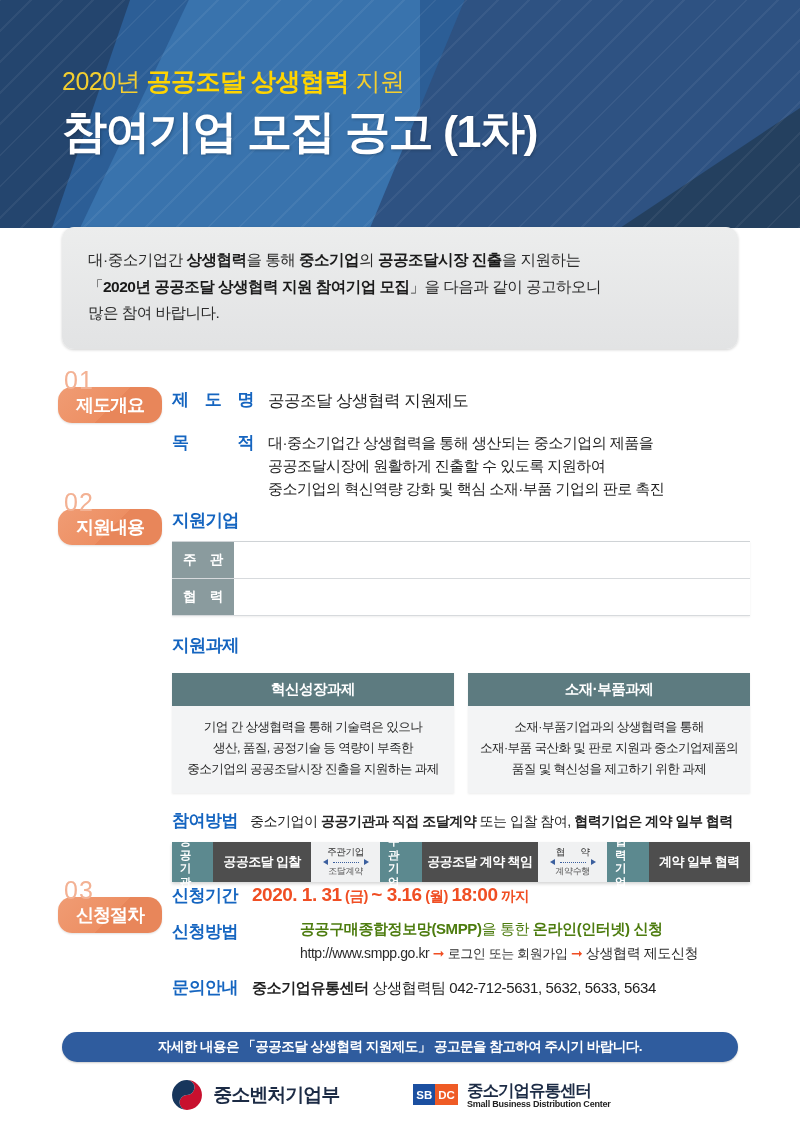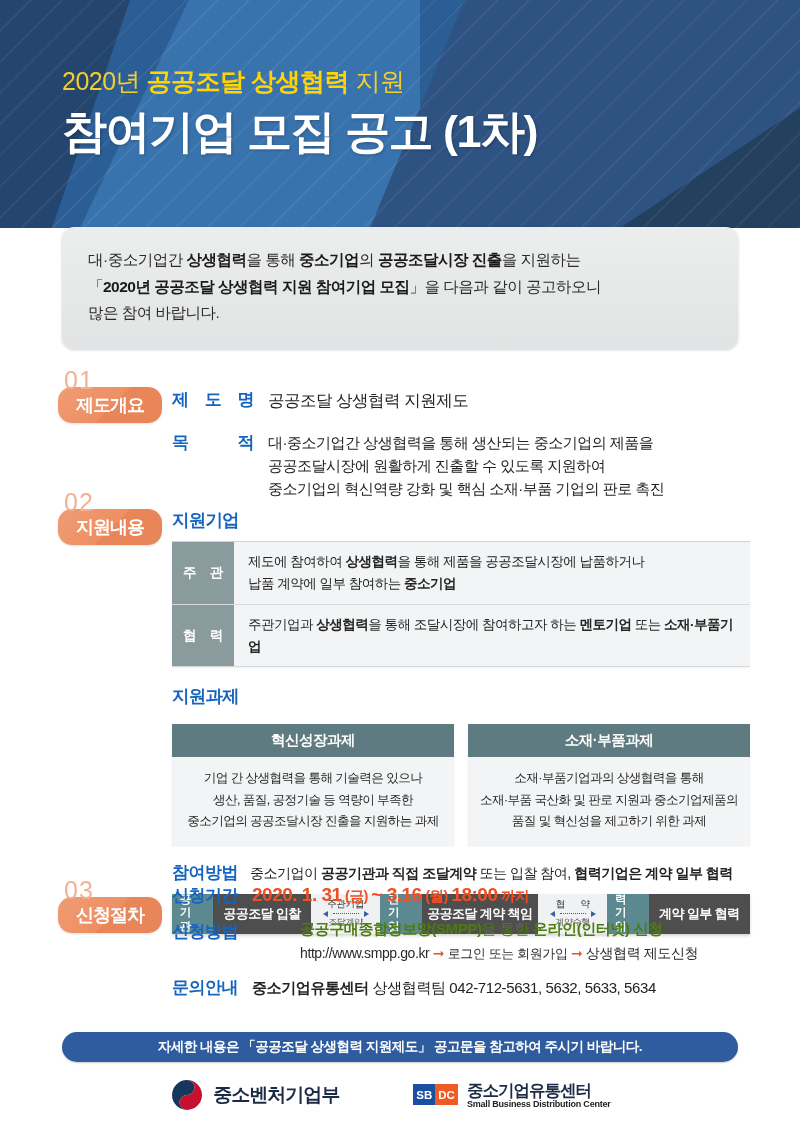--- a/index.html
+++ b/index.html
@@ -136,21 +136,21 @@
     font-size: 12.6px; color: #262626; line-height: 1.68; letter-spacing: -0.6px;
   }
 
   
   .flow {
     display: flex; width: 578px; height: 40px;
     box-shadow: 0 2px 3px rgba(0,0,0,0.16);
   }
   .f-ent {
     background: #5c898f; color: #fff; font-size: 11.5px; font-weight: bold;
-    display: flex; flex-direction: column; align-items: center; justify-content: flex-end;
+    display: flex; flex-direction: column; align-items: center; justify-content: center;
     line-height: 1.18; letter-spacing: 0px;
   }
   .f-ent .r { display: inline-flex; width: 26px; justify-content: space-between; }
   .f-act {
     background: #4e4e4e; color: #fff; font-size: 13px; font-weight: bold;
     display: flex; align-items: center; justify-content: center;
     letter-spacing: -0.6px;
   }
   .f-arr {
     background: #f0f1f2; color: #333;
@@ -276,34 +276,27 @@
     <div class="sec-head">지원기업</div>
 
     <div class="tbl" style="margin-top:9px;">
       <div class="tbl-row">
         <div class="tbl-lab">
           <span class="sp">
               <span>주</span>
               <span>관</span>
             </span>
         </div>
-        <div class="tbl-val">
-          <div><span>제도에 참여하여 </span><b>상생협력</b><span>을 통해 제품을 공공조달시장에 납품하거나</span></div>
-          <div><span>납품 계약에 일부 참여하는 </span><b>중소기업</b></div>
-        </div>
       </div>
       <div class="tbl-row">
         <div class="tbl-lab">
           <span class="sp">
               <span>협</span>
               <span>력</span>
             </span>
-        </div>
-        <div class="tbl-val">
-          <div><span>주관기업과 </span><b>상생협력</b><span>을 통해 조달시장에 참여하고자 하는 </span><b>멘토기업</b><span> 또는 </span><b>소재·부품기업</b></div>
         </div>
       </div>
     </div>
 
     <div class="sec-head" style="margin-top:17px;">지원과제</div>
 
     <div class="cards" style="margin-top:16px;">
       <div class="card">
         <div class="card-hd">혁신성장과제</div>
         <div class="card-bd">

